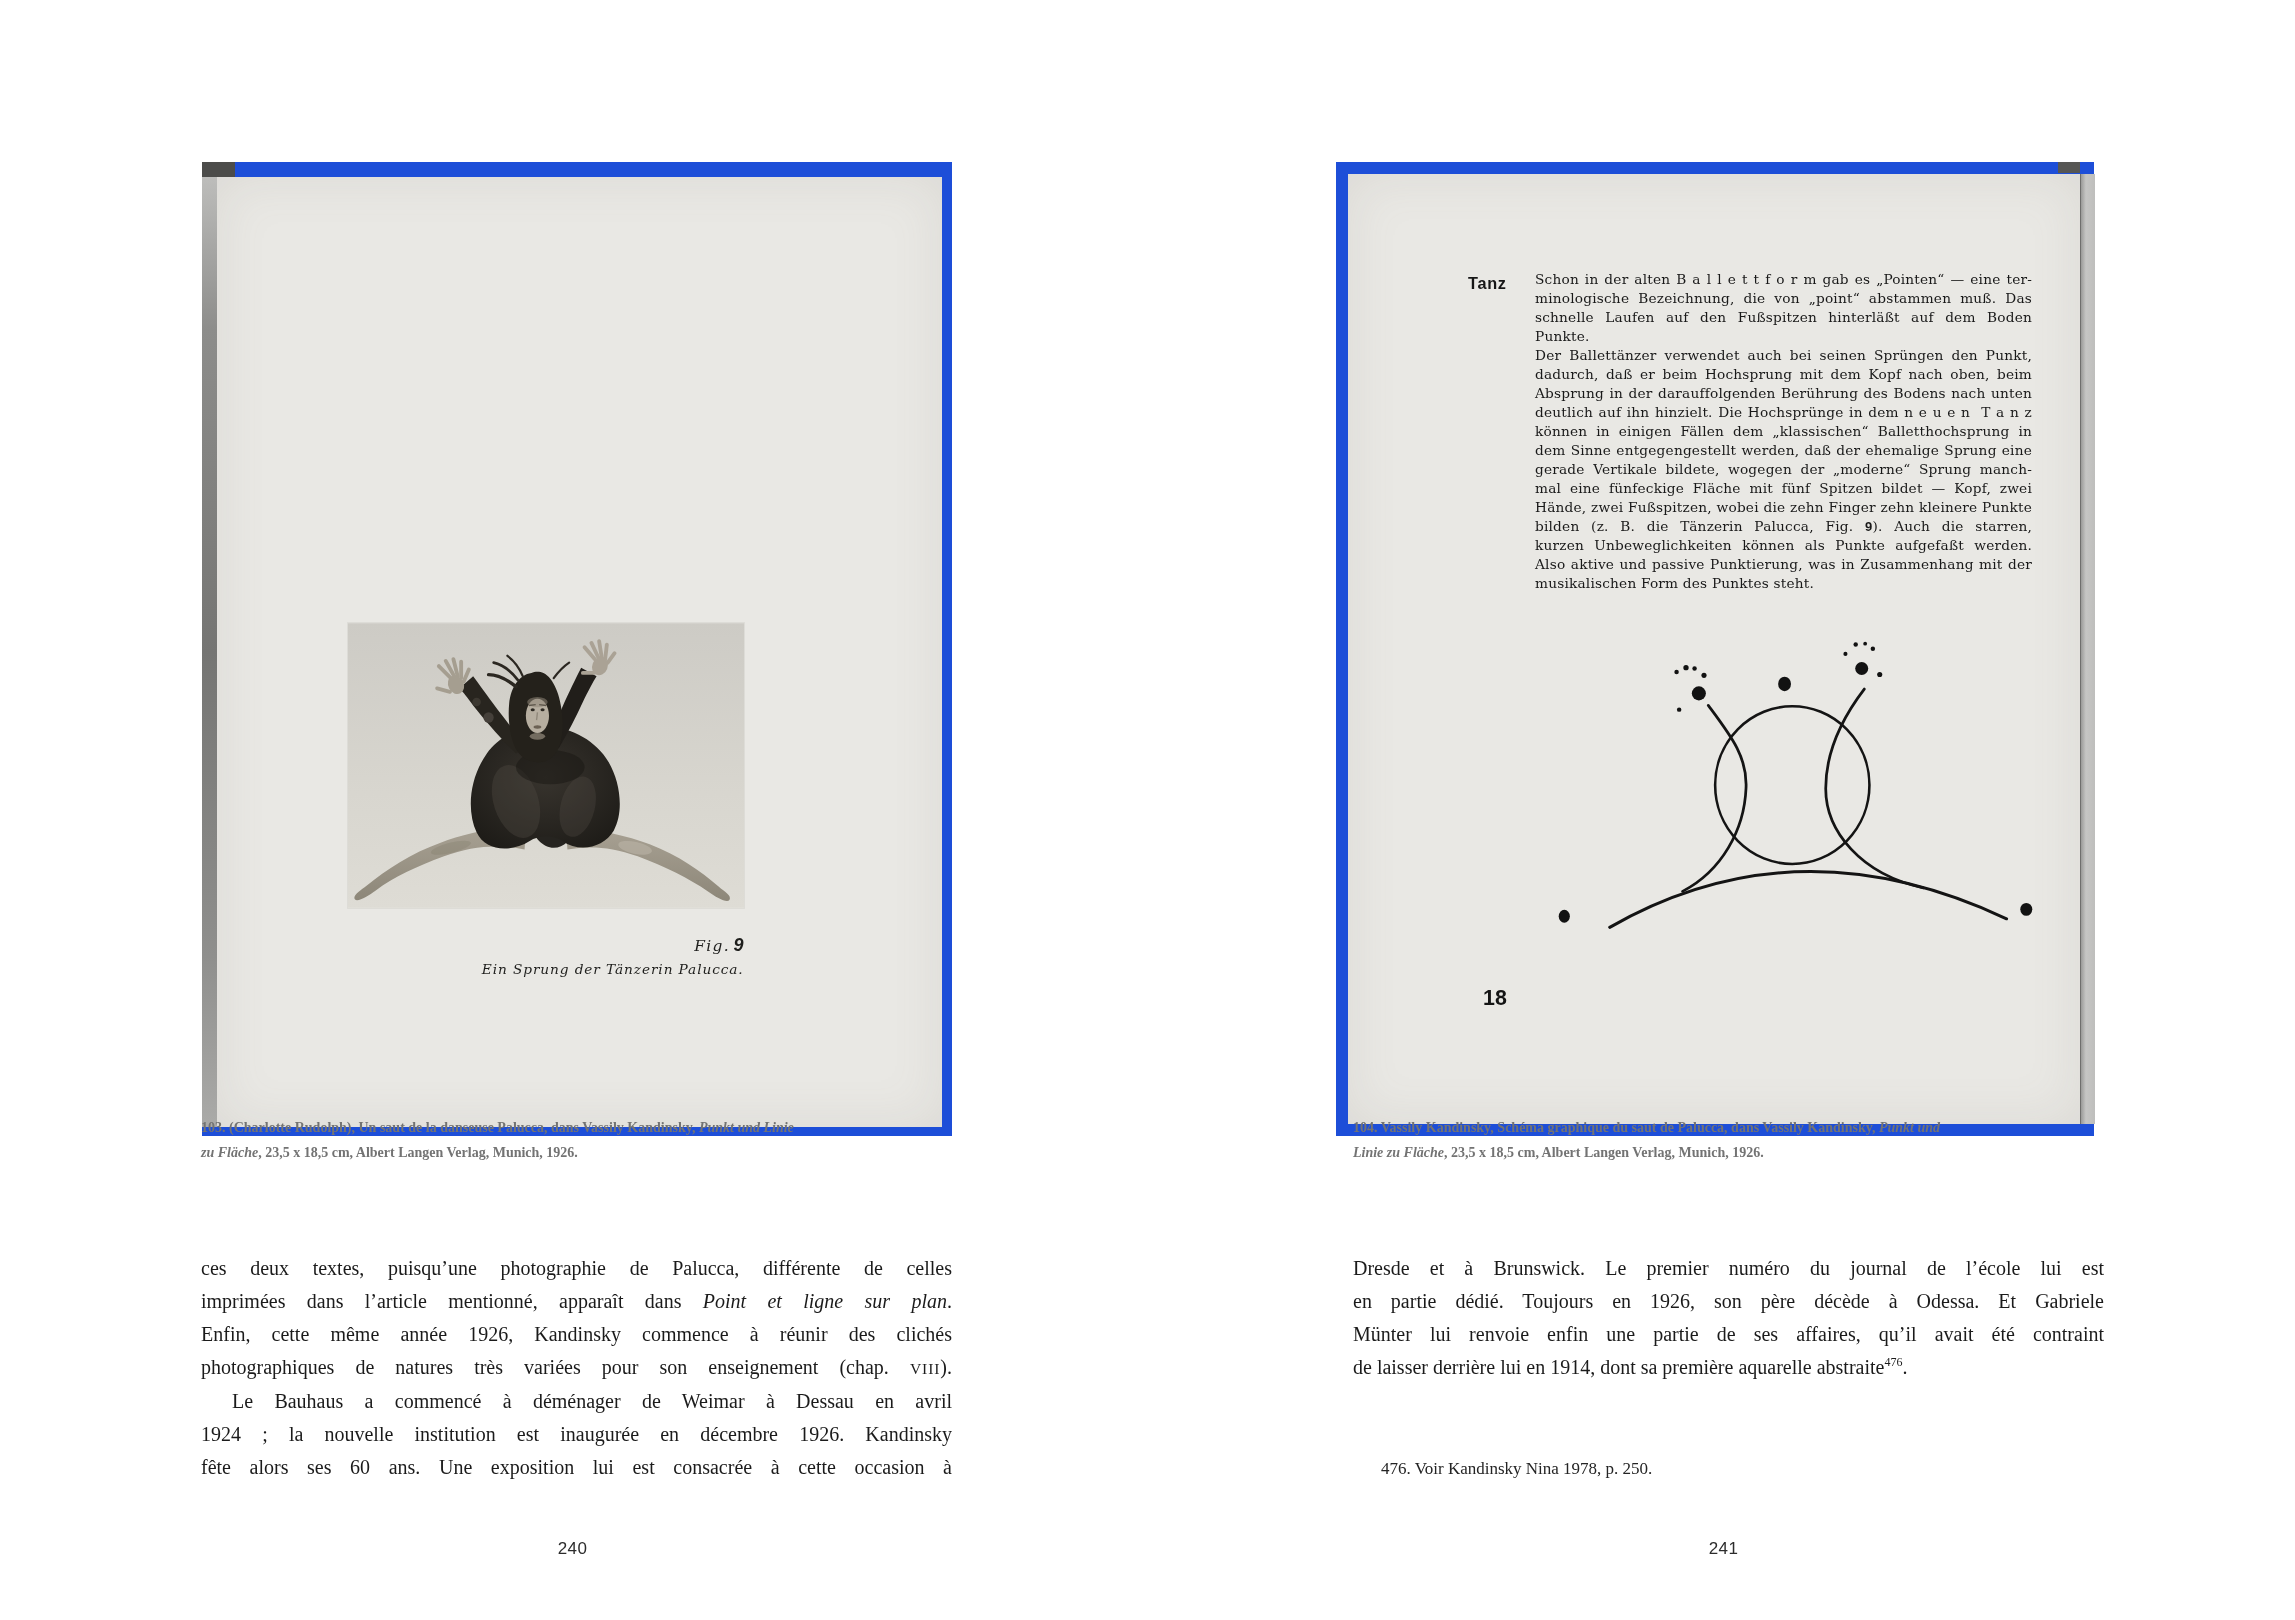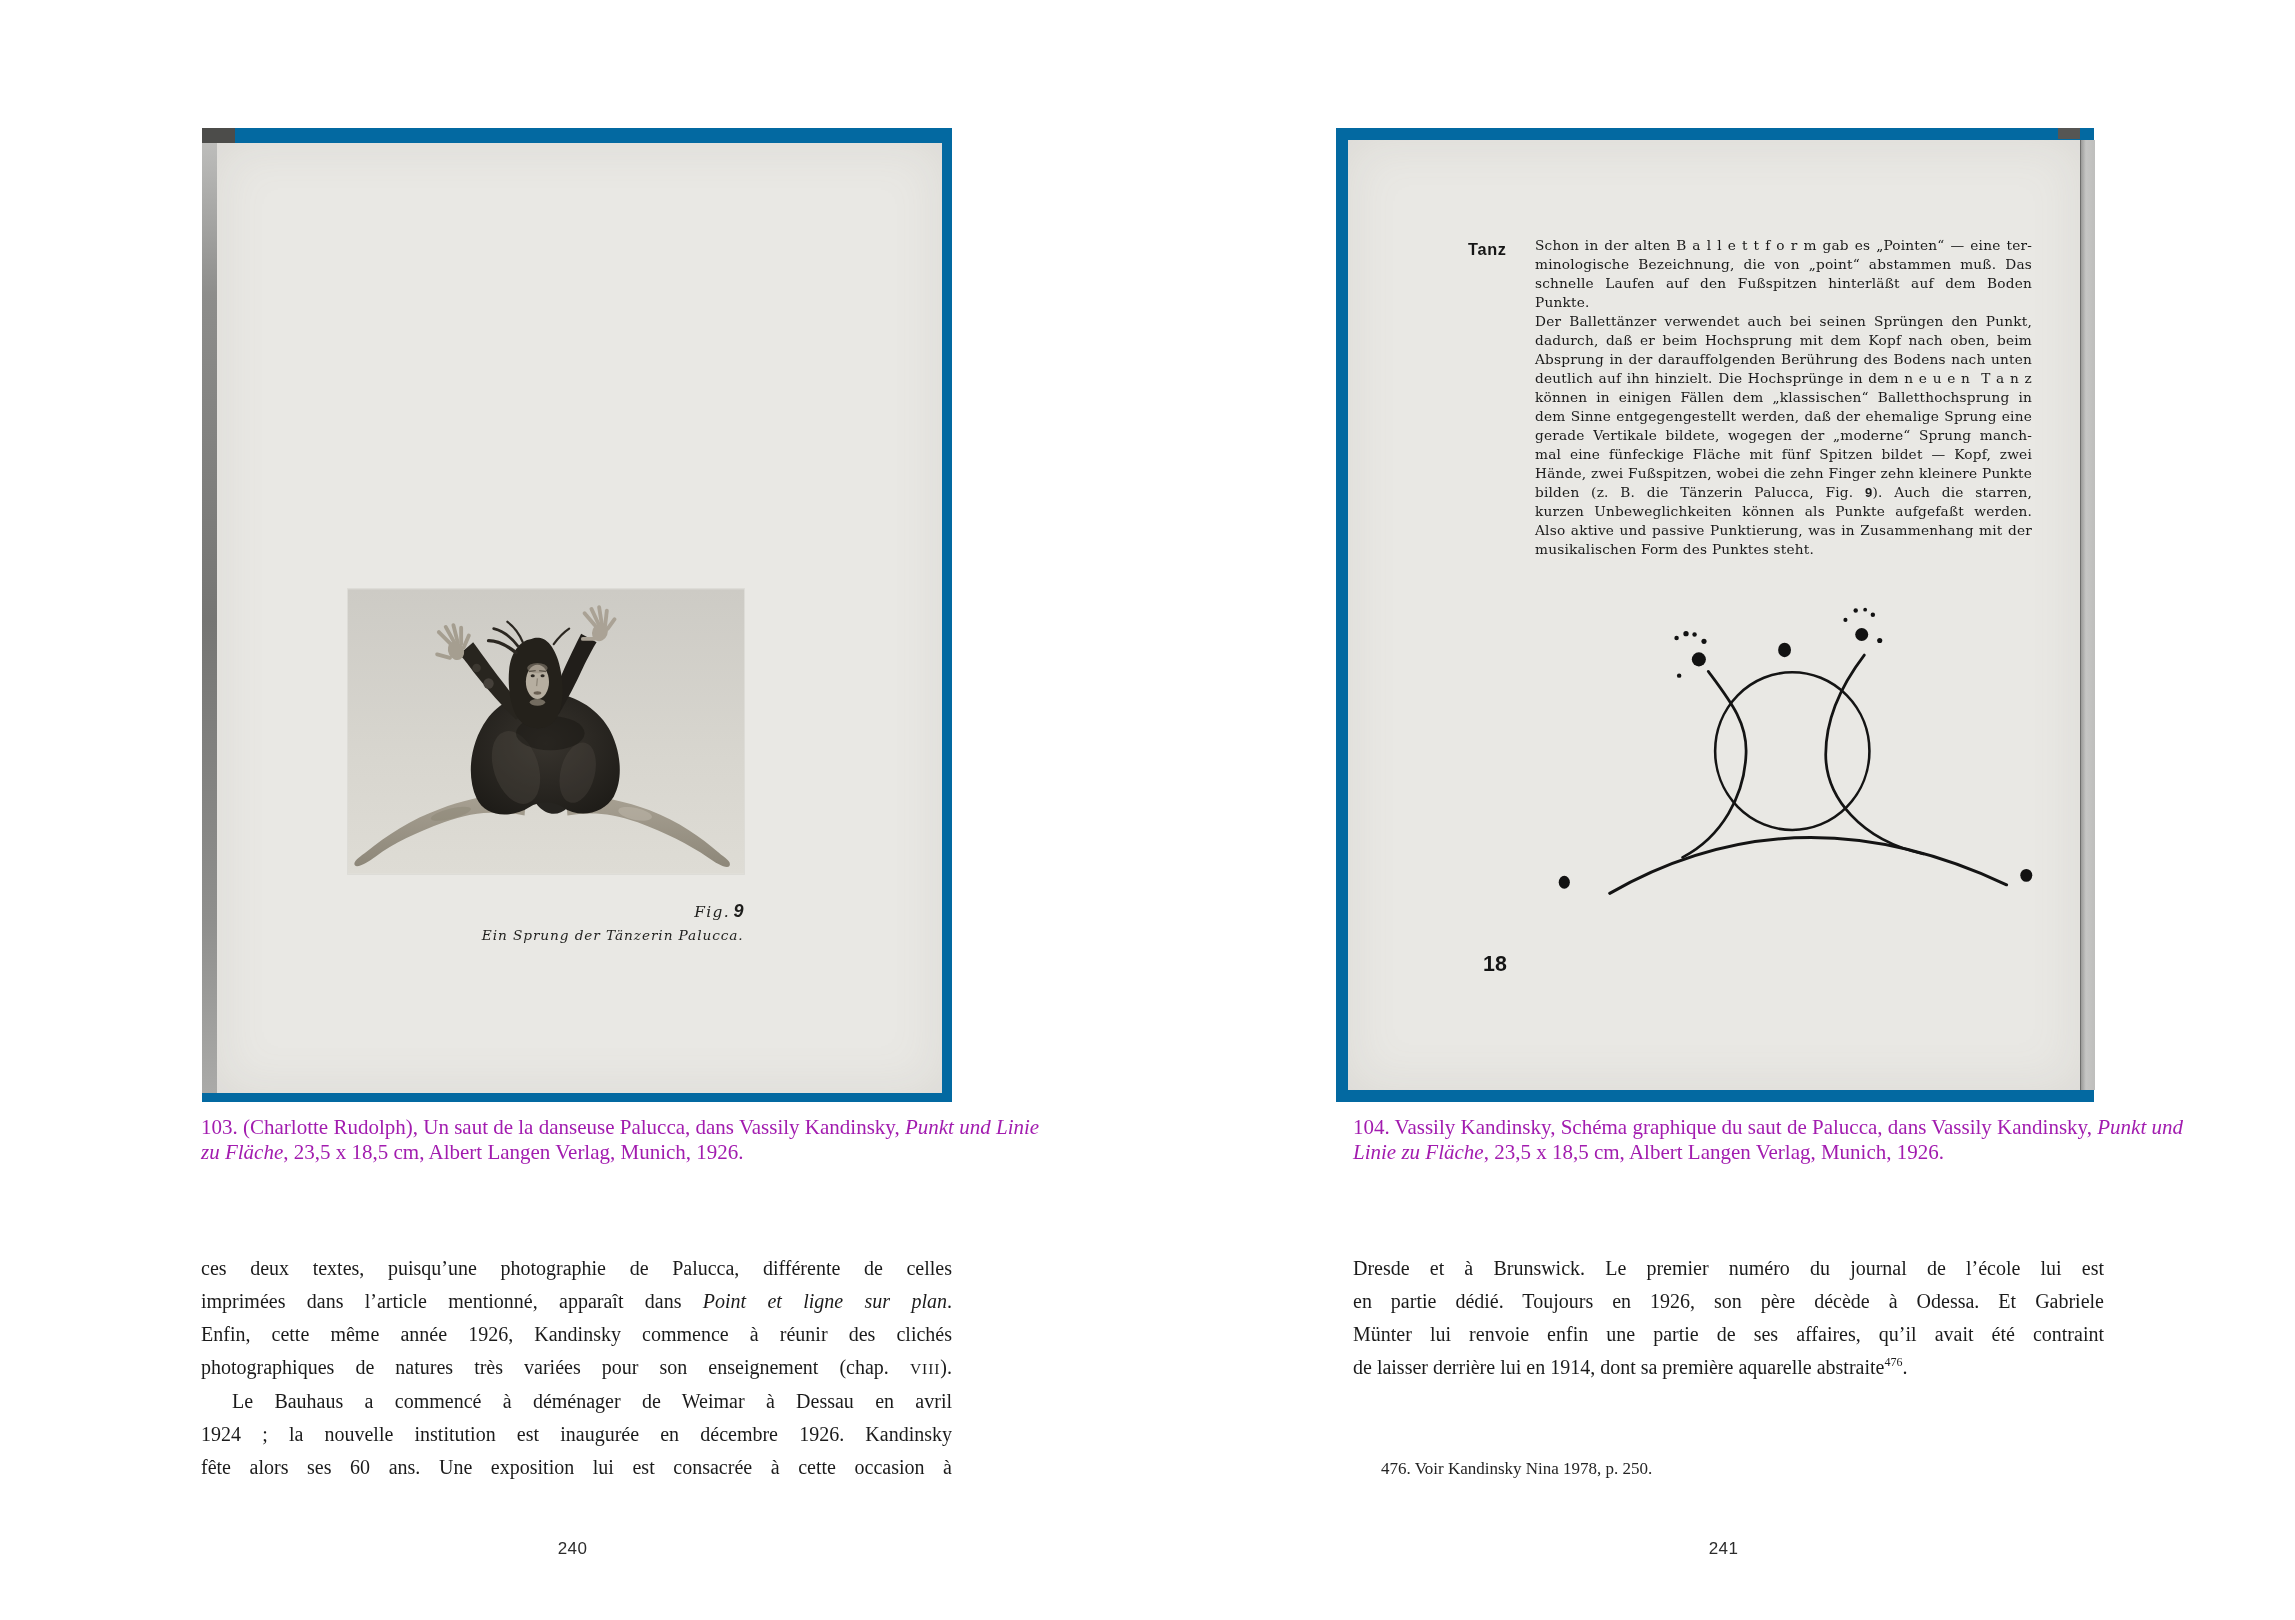--- a/index.html
+++ b/index.html
@@ -1,21 +1,21 @@
 <!DOCTYPE html>
 <html style="font-size:13.7px"><head>
 <meta charset="utf-8">
 <style>
   html,body{margin:0;padding:0;background:#ffffff;}
   #canvas{position:relative;width:2295px;height:1621px;background:#ffffff;overflow:hidden;
           font-family:"Liberation Serif",serif;color:#1c1c1c;}
   .abs{position:absolute;}
 
   
-  .plate{position:absolute;background:#0369a1;}
+  .plate{position:absolute;background:#1d4ed8;margin-top:34px;}
   .plate .page{position:absolute;background:#e9e8e4;box-shadow:inset 0 0 51px rgba(120,118,110,.12);}
   .notch{position:absolute;background:#4c4c4a;}
   .fore-edge-left{position:absolute;width:14.6px;
       background:linear-gradient(to bottom,#bdbdbb 0%,#8d8d8b 16%,#757573 50%,#8f8f8d 82%,#aaaaa8 100%);}
   .fore-edge-right{position:absolute;width:13.7px;border-left:1.7px solid #6f6f6d;
       background:linear-gradient(to right,#9a9a98,#c6c6c4 35%,#bebebc);}
 
   
   .photo{position:absolute;box-shadow:0 0 0 0.9px rgba(60,58,52,.08);}
   .fig9-caption{position:absolute;text-align:right;color:#1e1e1c;font-style:italic;}
@@ -26,21 +26,21 @@
   
   .tanz{font-family:"Liberation Sans",sans-serif;font-weight:bold;font-size:16.3px;
         letter-spacing:0.7px;color:#161616;}
   .german{font-family:"DejaVu Serif",serif;font-size:13.7px;line-height:19px;
           color:#191919;letter-spacing:0.2px;width:497px;}
   .fig10-caption{position:absolute;color:#1b1b19;}
   .fig10-sub{font-family:"DejaVu Serif",serif;font-size:13.3px;letter-spacing:0.3px;margin-top:6px;white-space:nowrap;}
   .folio36{font-family:"Liberation Sans",sans-serif;font-weight:bold;font-size:21.4px;color:#141414;}
 
   
-  .fr-caption{font-size:21px;line-height:25px;color:#a21caf;}
+  .fr-caption{font-size:14px;line-height:25px;color:#737373;font-weight:bold;}
   .fr-caption .tline{white-space:nowrap;}
   .fr-body{font-size:20px;line-height:33px;color:#1b1b1b;}
   .footnote{font-size:17px;color:#242424;white-space:nowrap;margin-left:28px;}
   .folio{font-family:"Liberation Sans",sans-serif;font-size:17px;color:#2c2c2c;text-align:center;letter-spacing:0.4px;}
 
   
   .tline{display:block;}
   .jline{text-align:justify;text-align-last:justify;}
   .s-i{font-style:italic;}
   .s-b{font-family:"Liberation Sans",sans-serif;font-weight:bold;font-size:.95em;}

